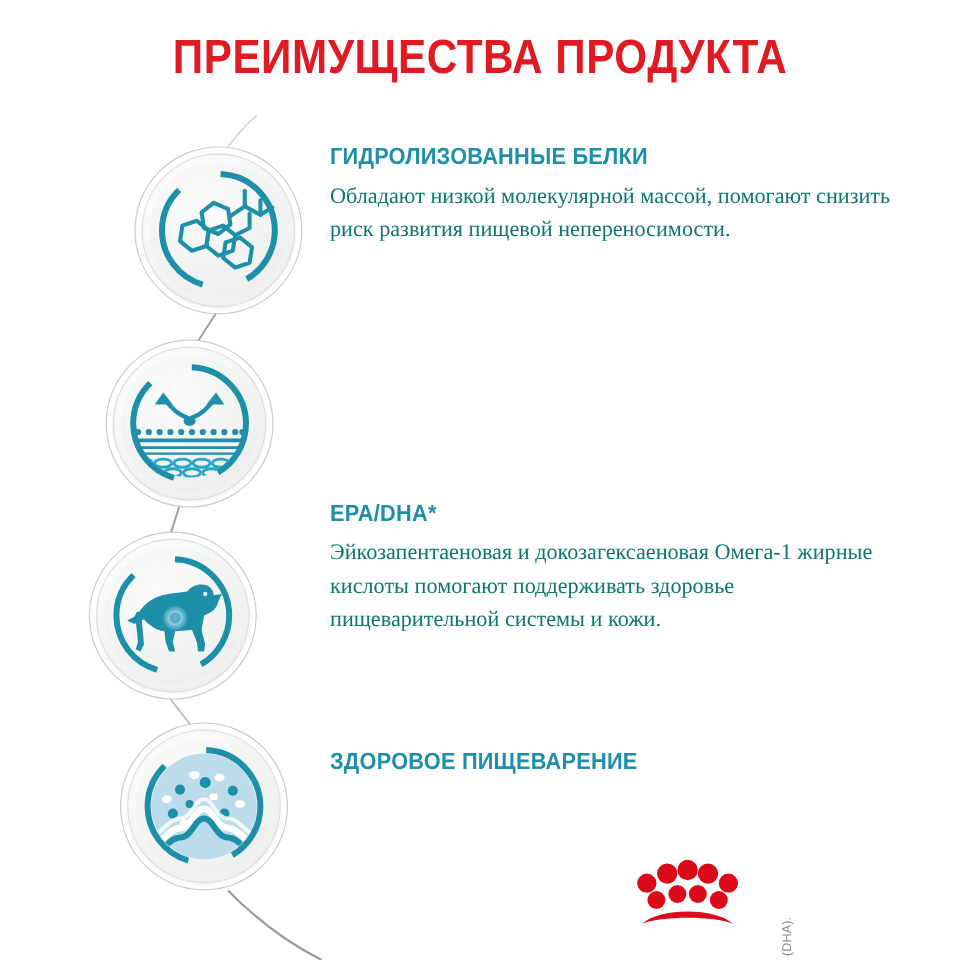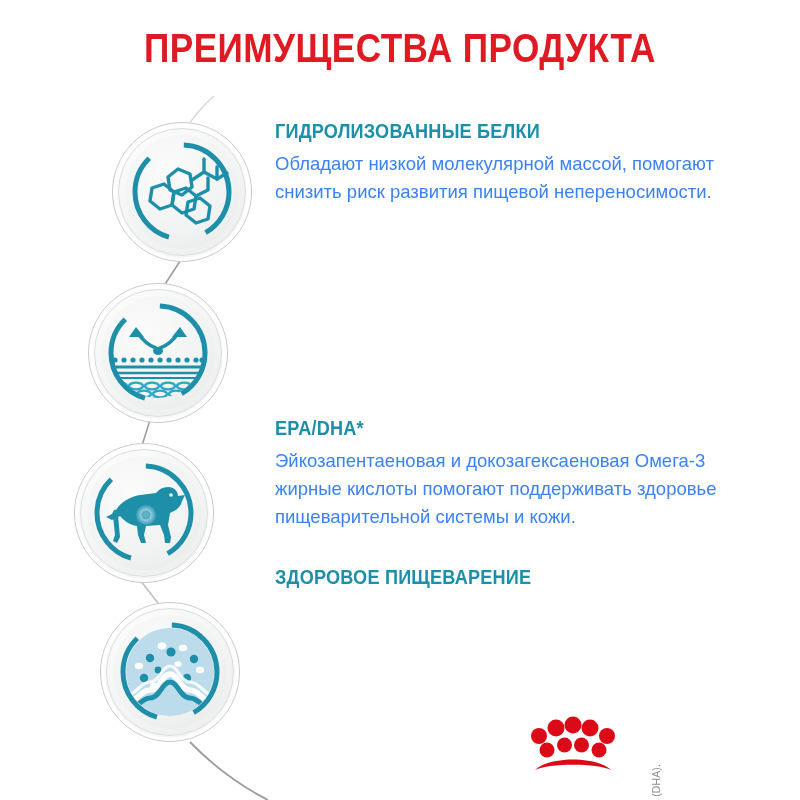--- a/index.html
+++ b/index.html
@@ -85,39 +85,40 @@
 
   
   .benefit {
     position: absolute;
     left: 275px;
     width: 478px;
   }
   .benefit.b0 { top: 120px; }
   .benefit.b1 { top: 282px; }
   .benefit.b2 { top: 417px; }
-  .benefit.b3 { top: 566px; }
+  .benefit.b3 { top: 624px; }
 
   .benefit-title {
     color: #1E8FA8;
     font-family: "Liberation Sans Narrow", "Liberation Sans", sans-serif;
     font-weight: 700;
     font-size: 19.5px;
     letter-spacing: 0.2px;
     transform: scaleX(0.93);
     transform-origin: left center;
     white-space: nowrap;
     margin-bottom: 7px;
   }
 
   .benefit-body {
-    color: #3b82f6;
+    color: #0f766e;
     font-size: 18.5px;
     line-height: 1.52;
     font-weight: 400;
+    font-family: Liberation Serif, serif;
   }
 
   
   #footnote {
     position: absolute;
     right: 2px;
     bottom: 36px;
     transform-origin: bottom right;
     transform: rotate(-90deg) translate(0, 0);
     white-space: nowrap;
@@ -322,21 +323,21 @@
   </div>
 
   <div class="benefit b0">
     <div class="benefit-title">ГИДРОЛИЗОВАННЫЕ БЕЛКИ</div>
     <div class="benefit-body">Обладают низкой молекулярной массой, помогают снизить риск развития пищевой непереносимости.</div>
   </div>
 
 
   <div class="benefit b2">
     <div class="benefit-title">EPA/DHA*</div>
-    <div class="benefit-body">Эйкозапентаеновая и докозагексаеновая Омега-3 жирные кислоты помогают поддерживать здоровье пищеварительной системы и кожи.</div>
+    <div class="benefit-body">Эйкозапентаеновая и докозагексаеновая Омега-1 жирные кислоты помогают поддерживать здоровье пищеварительной системы и кожи.</div>
   </div>
 
   <div class="benefit b3">
     <div class="benefit-title">ЗДОРОВОЕ ПИЩЕВАРЕНИЕ</div>
   </div>
 
   <div id="footnote">*омега-3 кислоты: эйкозапентоеновая кислота (EPA) и докозагексаеновая кислота (DHA).</div>
 
   <div id="brand-logo">
     <svg viewBox="0 0 92 72">

